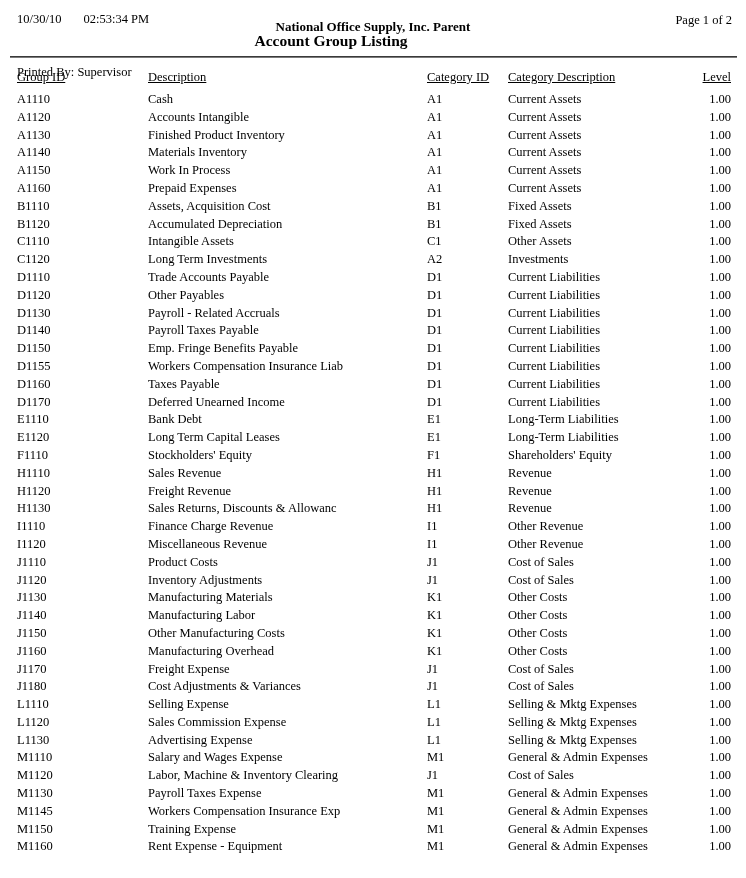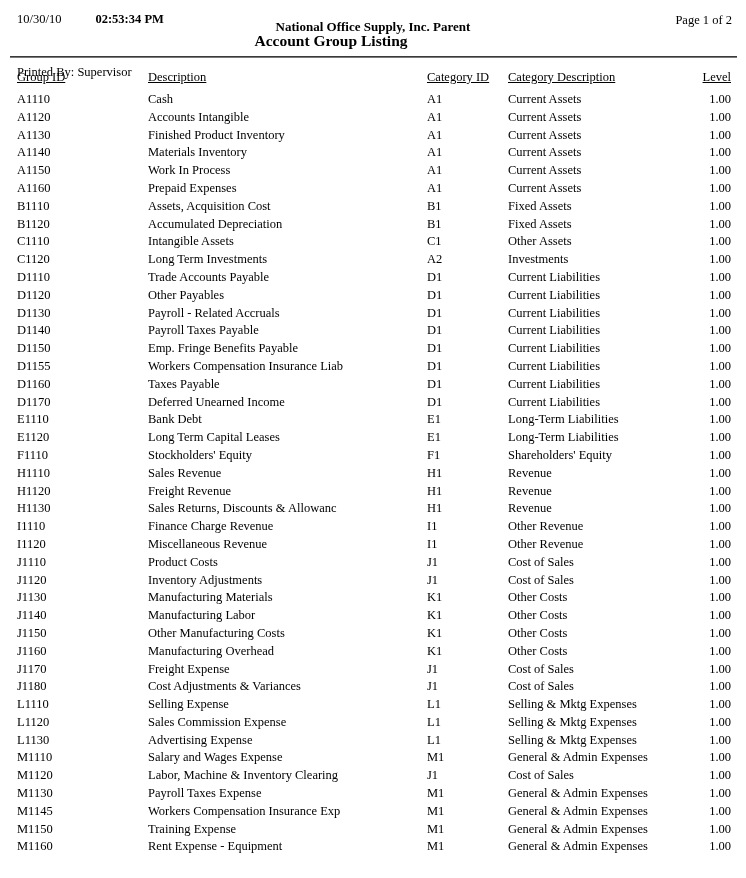--- a/index.html
+++ b/index.html
@@ -17,21 +17,21 @@
     overflow: hidden;
   }
   
   .hdr-datetime {
     position: absolute;
     left: 17px;
     top: 12px;
     font-size: 12.5px;
     white-space: nowrap;
   }
-  .hdr-time { margin-left: 34px; font-weight: bold; }
+  .hdr-time { margin-left: 22px; }
   .hdr-printedby {
     position: absolute;
     left: 17px;
     top: 33px;
     font-size: 12.5px;
     white-space: nowrap;
     margin-top: 32px;
   }
   .hdr-company {
     position: absolute;

